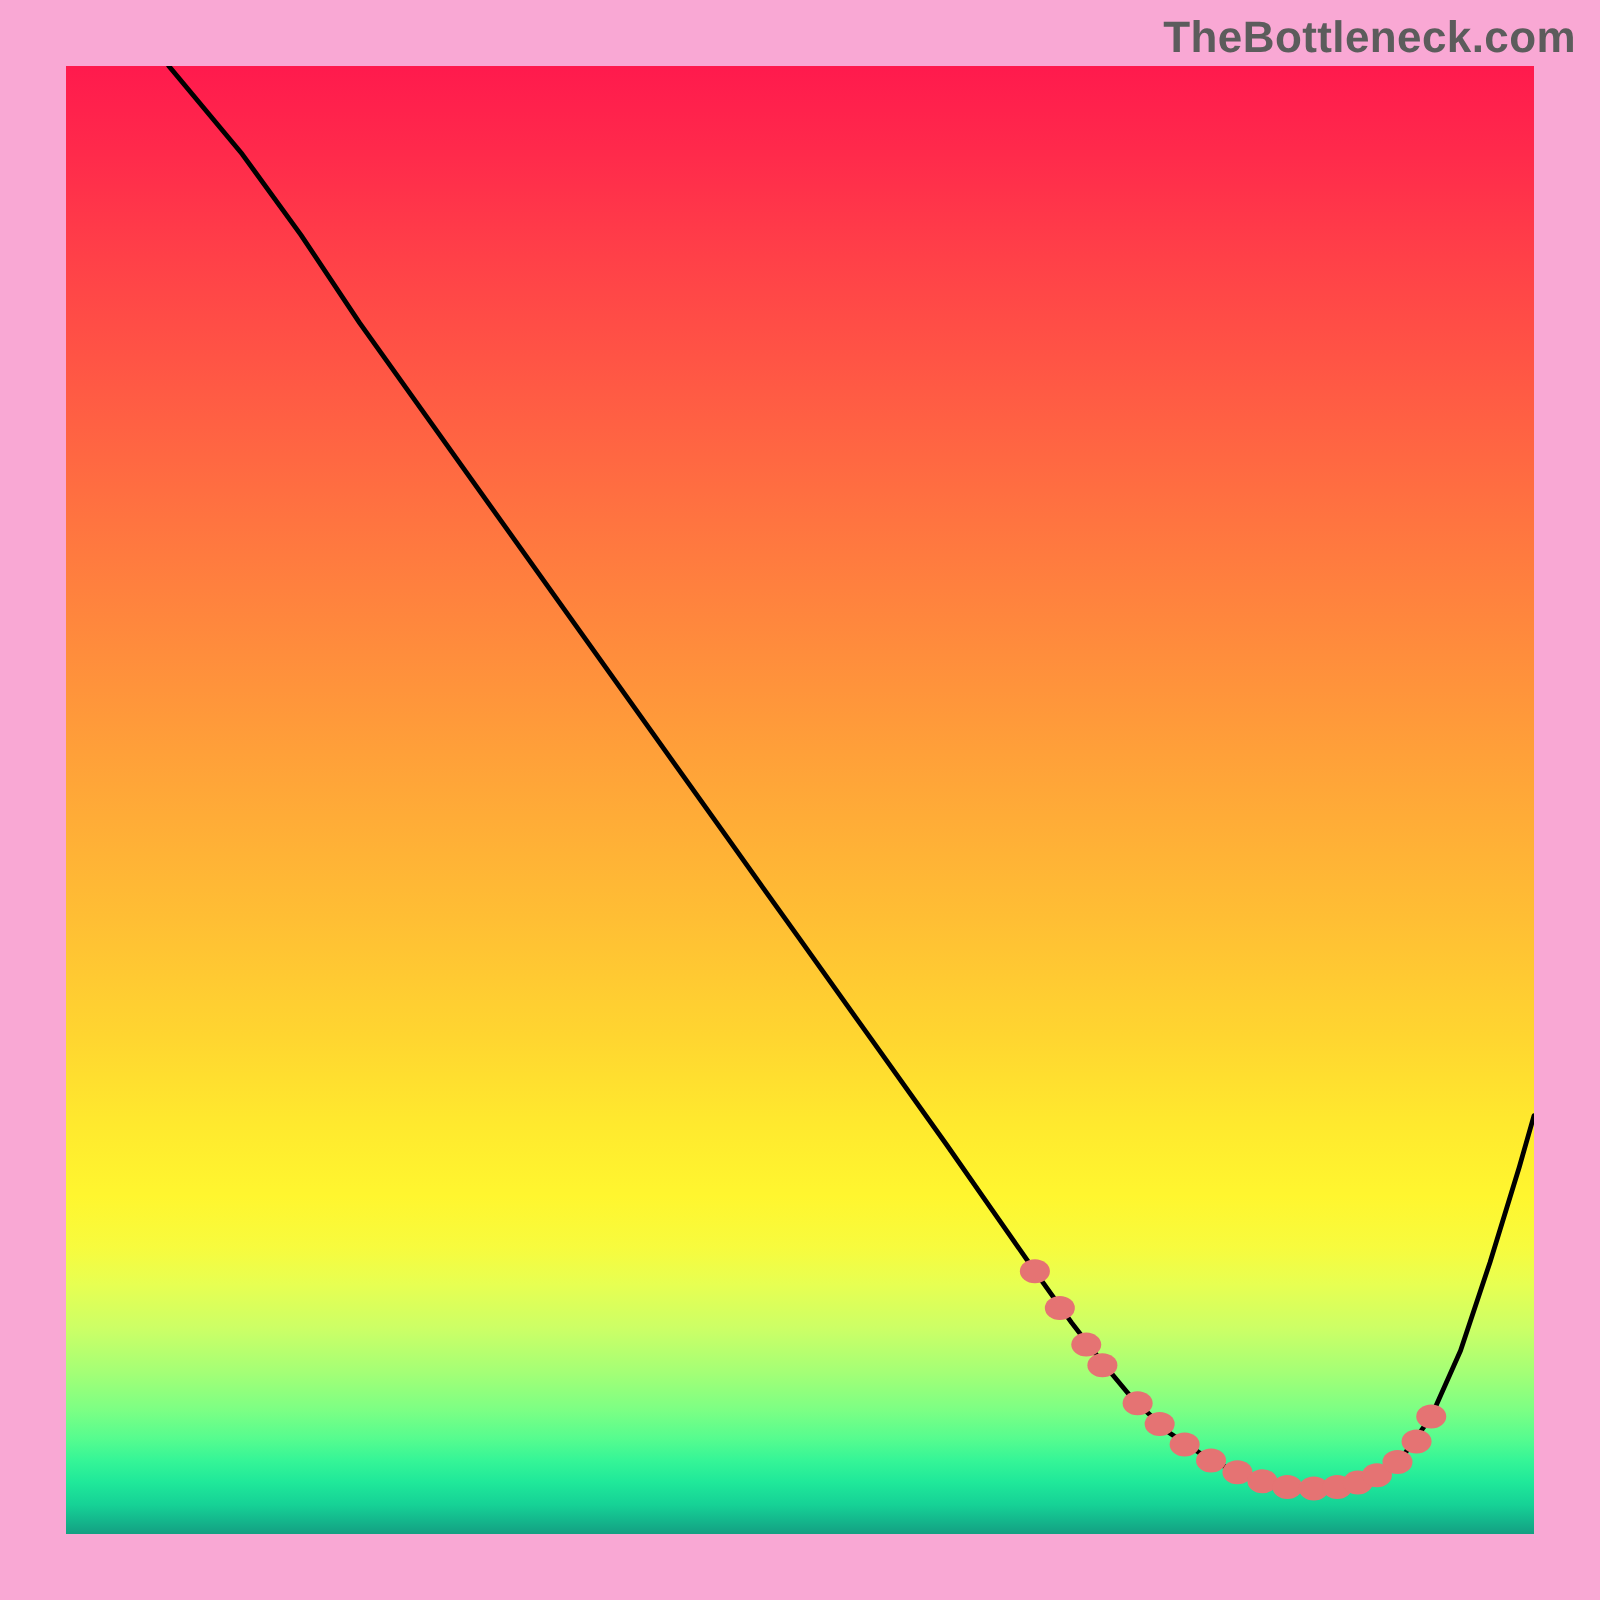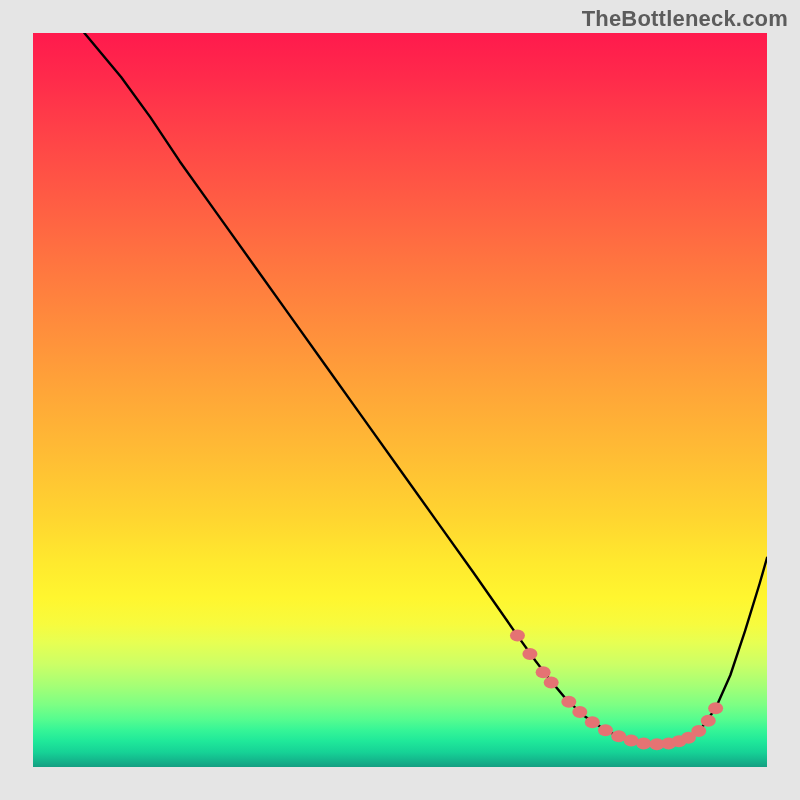--- a/index.html
+++ b/index.html
@@ -1,21 +1,21 @@
 <!DOCTYPE html>
 <html><head>
 <meta charset="utf-8">
 <style>
   * { margin: 0; padding: 0; box-sizing: border-box; }
   html, body { width: 800px; height: 800px; overflow: hidden; background: #000; }
   .frame {
     position: relative;
     width: 800px;
     height: 800px;
-    background: #e5e5e5;
+    background: #f9a8d4;
   }
   .watermark {
     position: absolute;
     top: 6px;
     right: 12px;
     font-family: Arial, Helvetica, sans-serif;
     font-size: 22px;
     font-weight: 600;
     color: #5c5c5c;
     letter-spacing: 0.2px;

